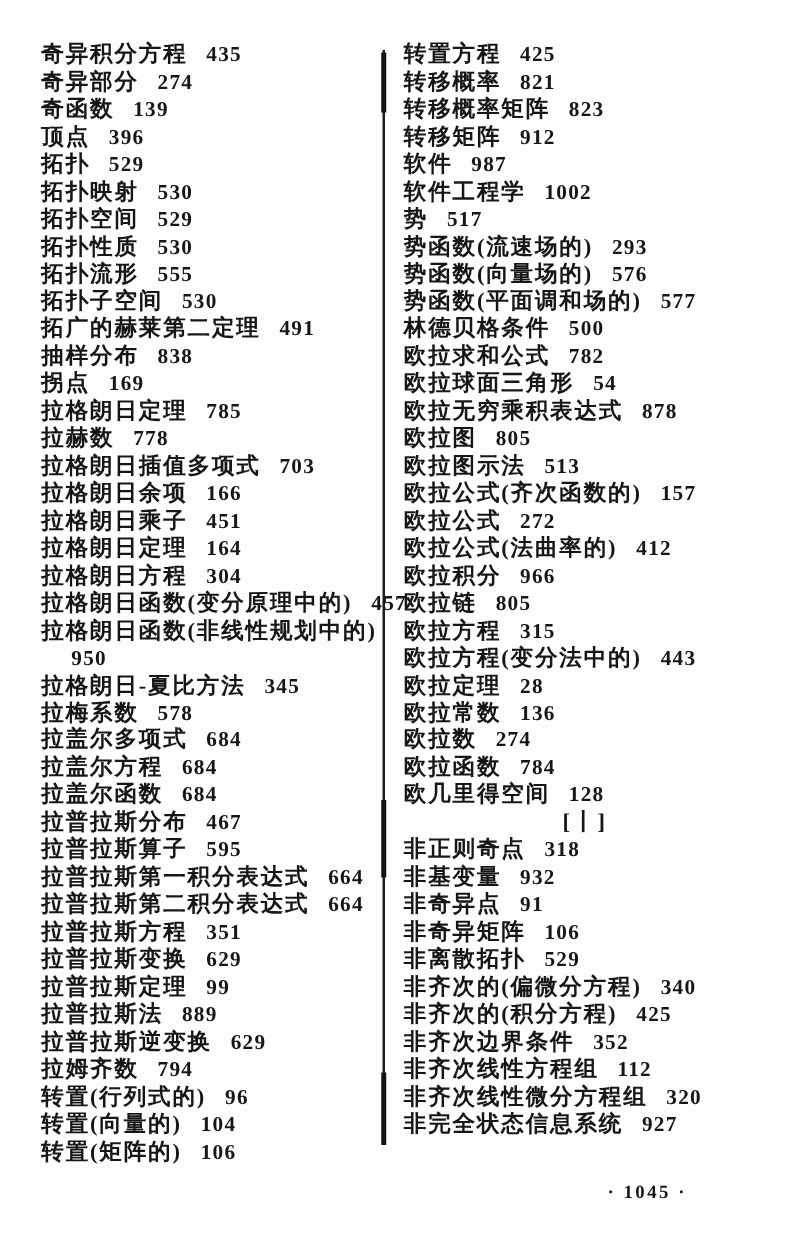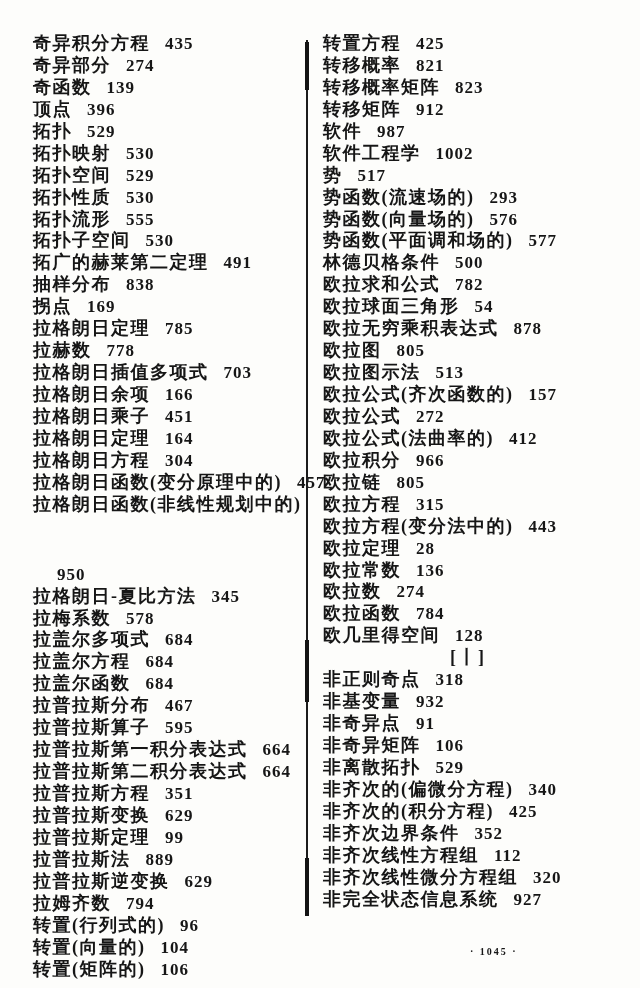--- a/index.html
+++ b/index.html
@@ -32,21 +32,21 @@
     font-weight: 700;
     letter-spacing: 1.5px;
   }
   .page-num {
     font-size: 17px;
     font-weight: 700;
     letter-spacing: 1px;
     margin-left: 15px;
   }
   .page-num.no-gap { margin-left: 0; }
-  .continuation { padding-left: 24px; margin-top: 48px; }
+  .continuation { padding-left: 24px; }
   .section-line { text-align: center; }
   .section-label {
     font-size: 18px;
     font-weight: 700;
     letter-spacing: 2px;
   }
   .divider {
     position: absolute;
     left: 306px;
     top: 40px;
@@ -66,23 +66,23 @@
   .divider .mid-blotch {
     position: absolute;
     left: -1px;
     top: 600px;
     width: 4px;
     height: 62px;
     background: #141414;
   }
   .footer {
     position: absolute;
-    left: 470px;
+    left: 486px;
     top: 946px;
-    font-size: 10px;
+    font-size: 15px;
     font-weight: 700;
     letter-spacing: 2px;
     text-align: right;
   }
 </style>
 </head>
 <body>
 
 <div class="page">
 

